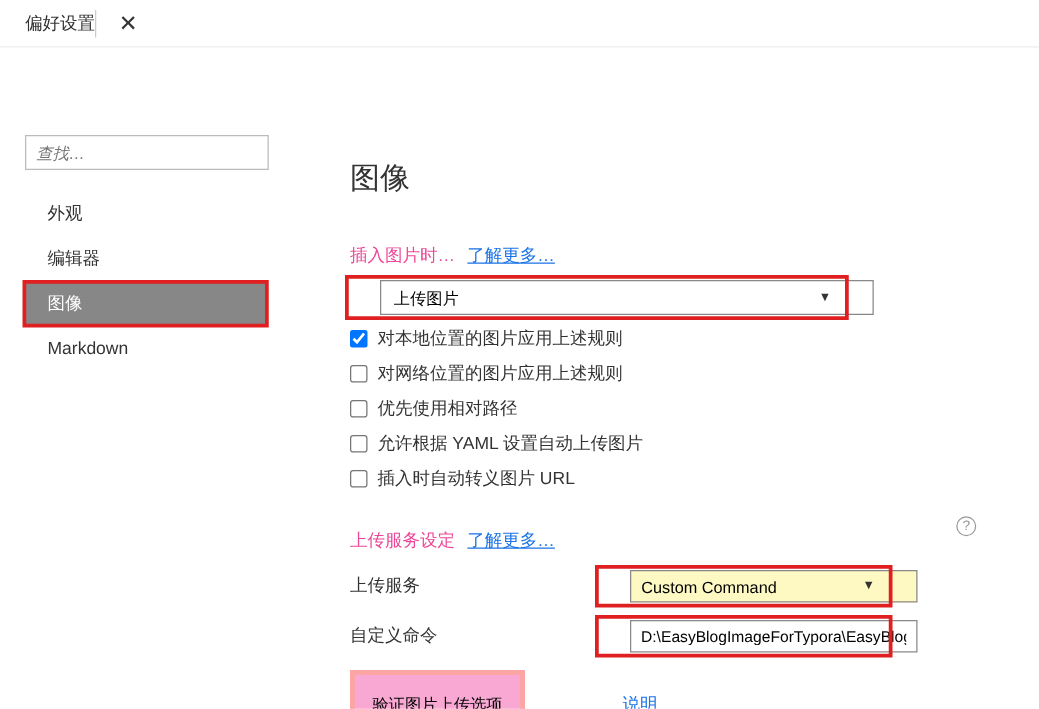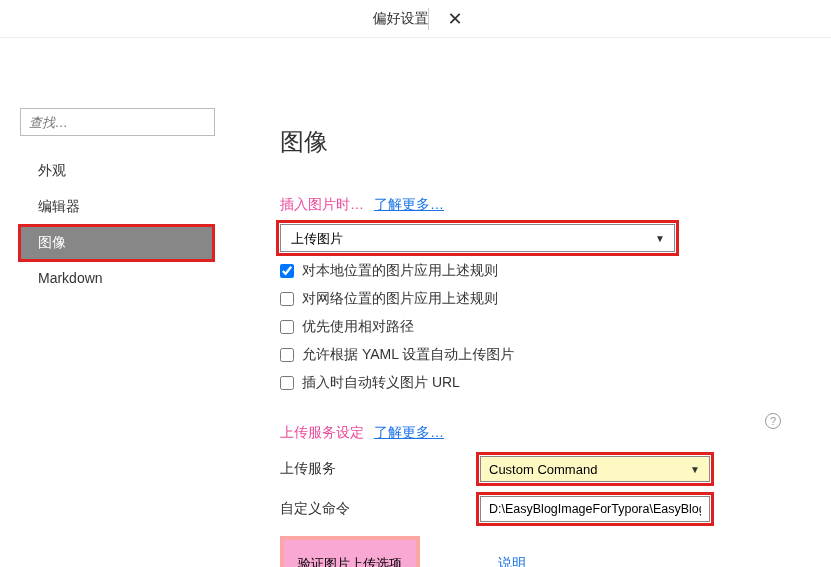--- a/index.html
+++ b/index.html
@@ -7,21 +7,21 @@
       font-family: -apple-system, BlinkMacSystemFont, "Segoe UI", "PingFang SC", "Microsoft YaHei", sans-serif;
       font-size: 14px;
       color: #333;
       background: #fff;
       width: 831px;
       height: 567px;
       overflow: hidden;
     }
     .titlebar {
       display: flex;
-      justify-content: center;
+      justify-content: flex-start;
       align-items: center;
       padding: 8px 16px 8px 20px;
       border-bottom: 1px solid #eee;
       height: 38px;
     }
     .titlebar-title {
       font-size: 14px;
       color: #333;
     }
     .titlebar-right {
@@ -117,20 +117,21 @@
       right: 10px;
       top: 50%;
       transform: translateY(-50%);
       pointer-events: none;
       font-size: 10px;
       color: #333;
     }
     .highlighted-box {
       outline: 3px solid #e02020;
       outline-offset: 1px;
+      padding-left: 24px;
     }
     .checkbox-row {
       display: flex;
       align-items: center;
       gap: 8px;
       margin-top: 10px;
       font-size: 14px;
       color: #333;
     }
     .checkbox-row input[type="checkbox"] {

